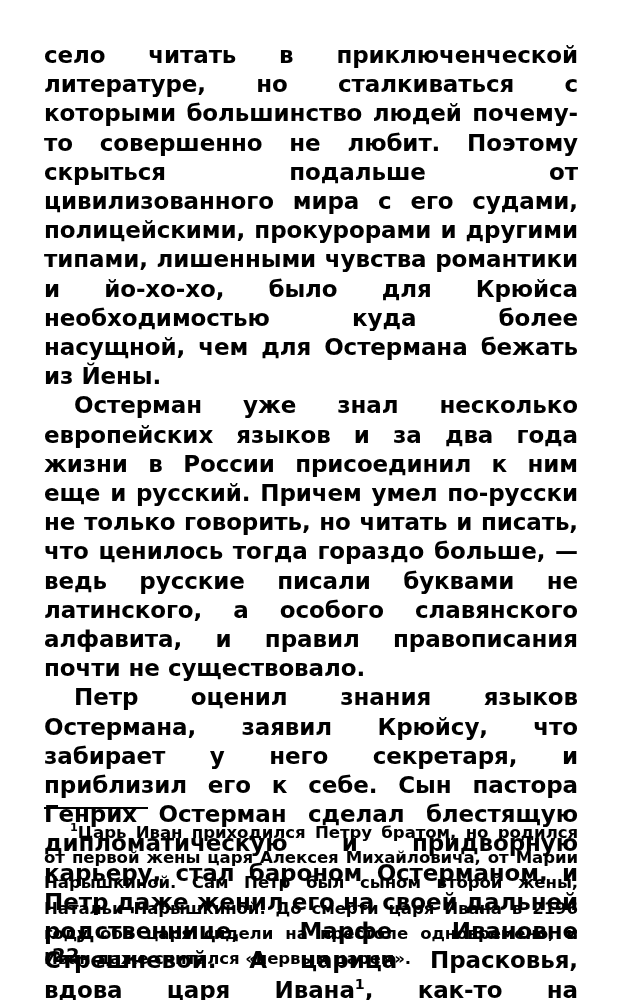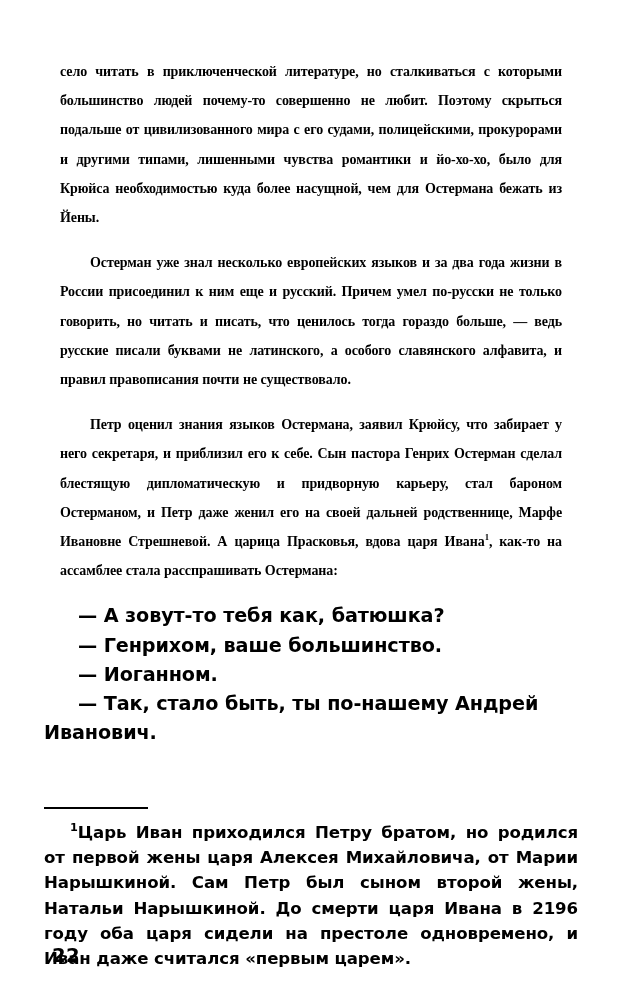--- a/index.html
+++ b/index.html
@@ -20,29 +20,28 @@
   }
 
   .text-column {
     position: absolute;
     left: 44px;
     top: 41px;
     width: 534px;
   }
 
   p.body-par {
-    margin: 16px;
-    font-size: 14px;
+    margin: 0;
+    font-size: 23px;
     line-height: 29.2px;
     font-weight: bold;
     text-align: justify;
     text-indent: 30px;
     letter-spacing: -0.1px;
     word-spacing: 0.2px;
-    font-family: Liberation Serif, serif;
     -webkit-font-smoothing: none;
   }
 
   p.body-par.first {
     text-indent: 0;
   }
 
   .dialogue {
     margin: 0;
     font-size: 19.2px;

